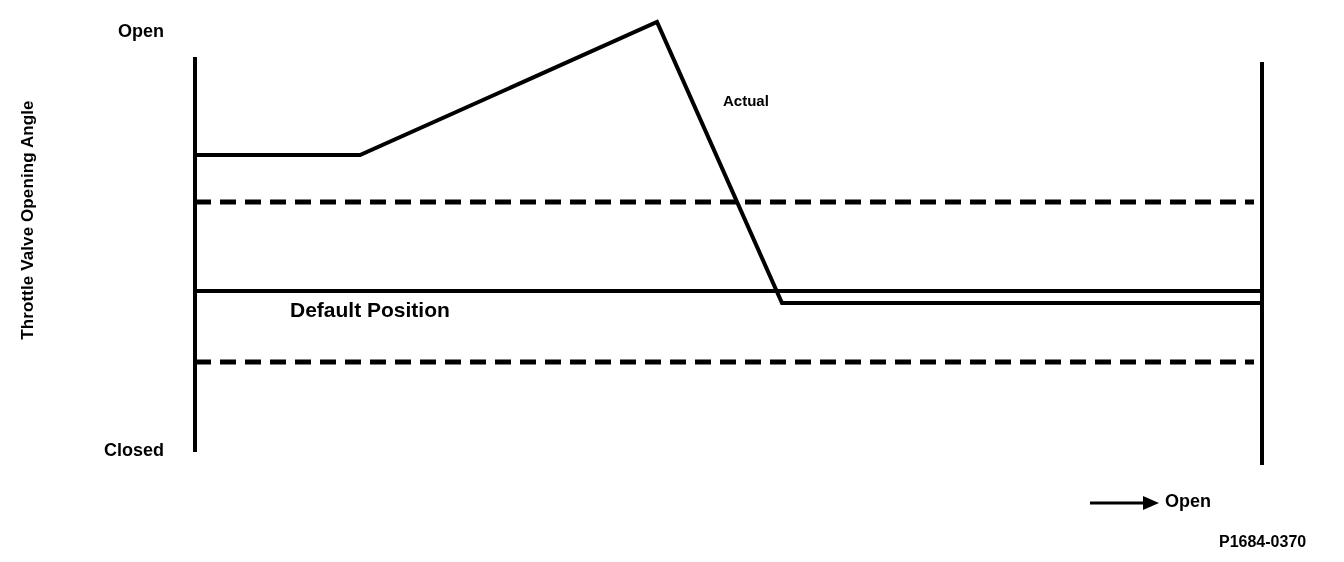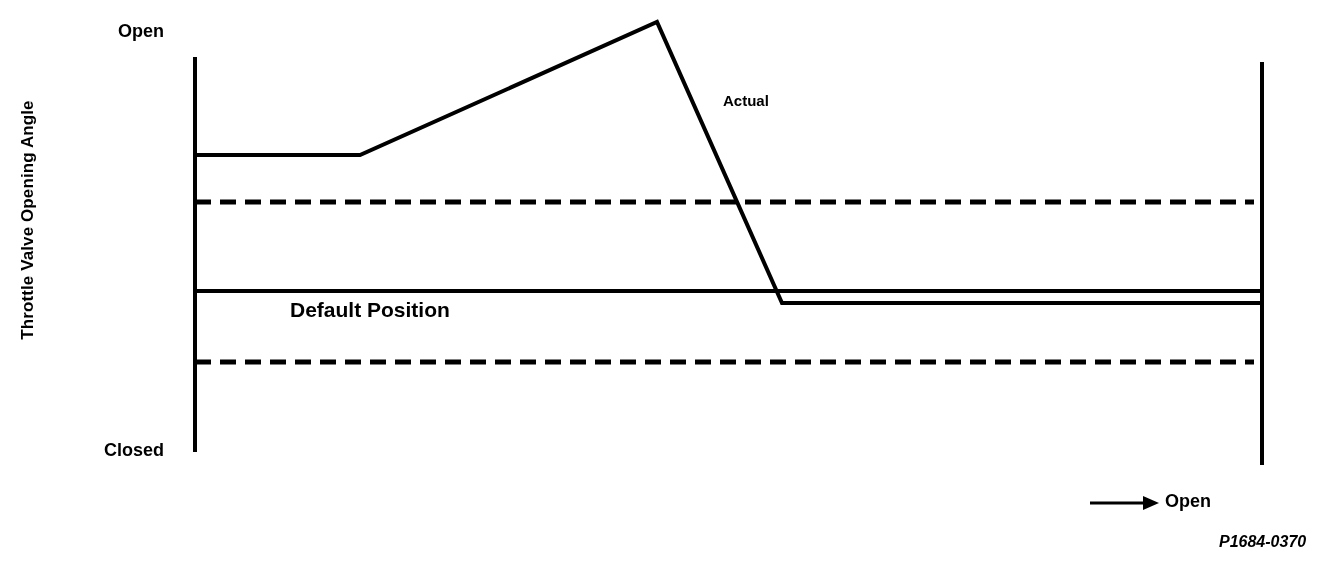--- a/index.html
+++ b/index.html
@@ -76,21 +76,20 @@
   }
   #label-time {
     left: 1165px;
     top: 491px;
     font-size: 18px;
   }
   #label-partnumber {
     left: 1219px;
     top: 533px;
     font-size: 16px;
-    font-style: italic;
   }
 </style>
 </head>
 <body>
 
 <div id="diagram-root">
 
   <svg id="diagram-svg" viewBox="0 0 1344 562">
     <rect x="0" y="0" width="1344" height="562" fill="#ffffff"></rect>
 

